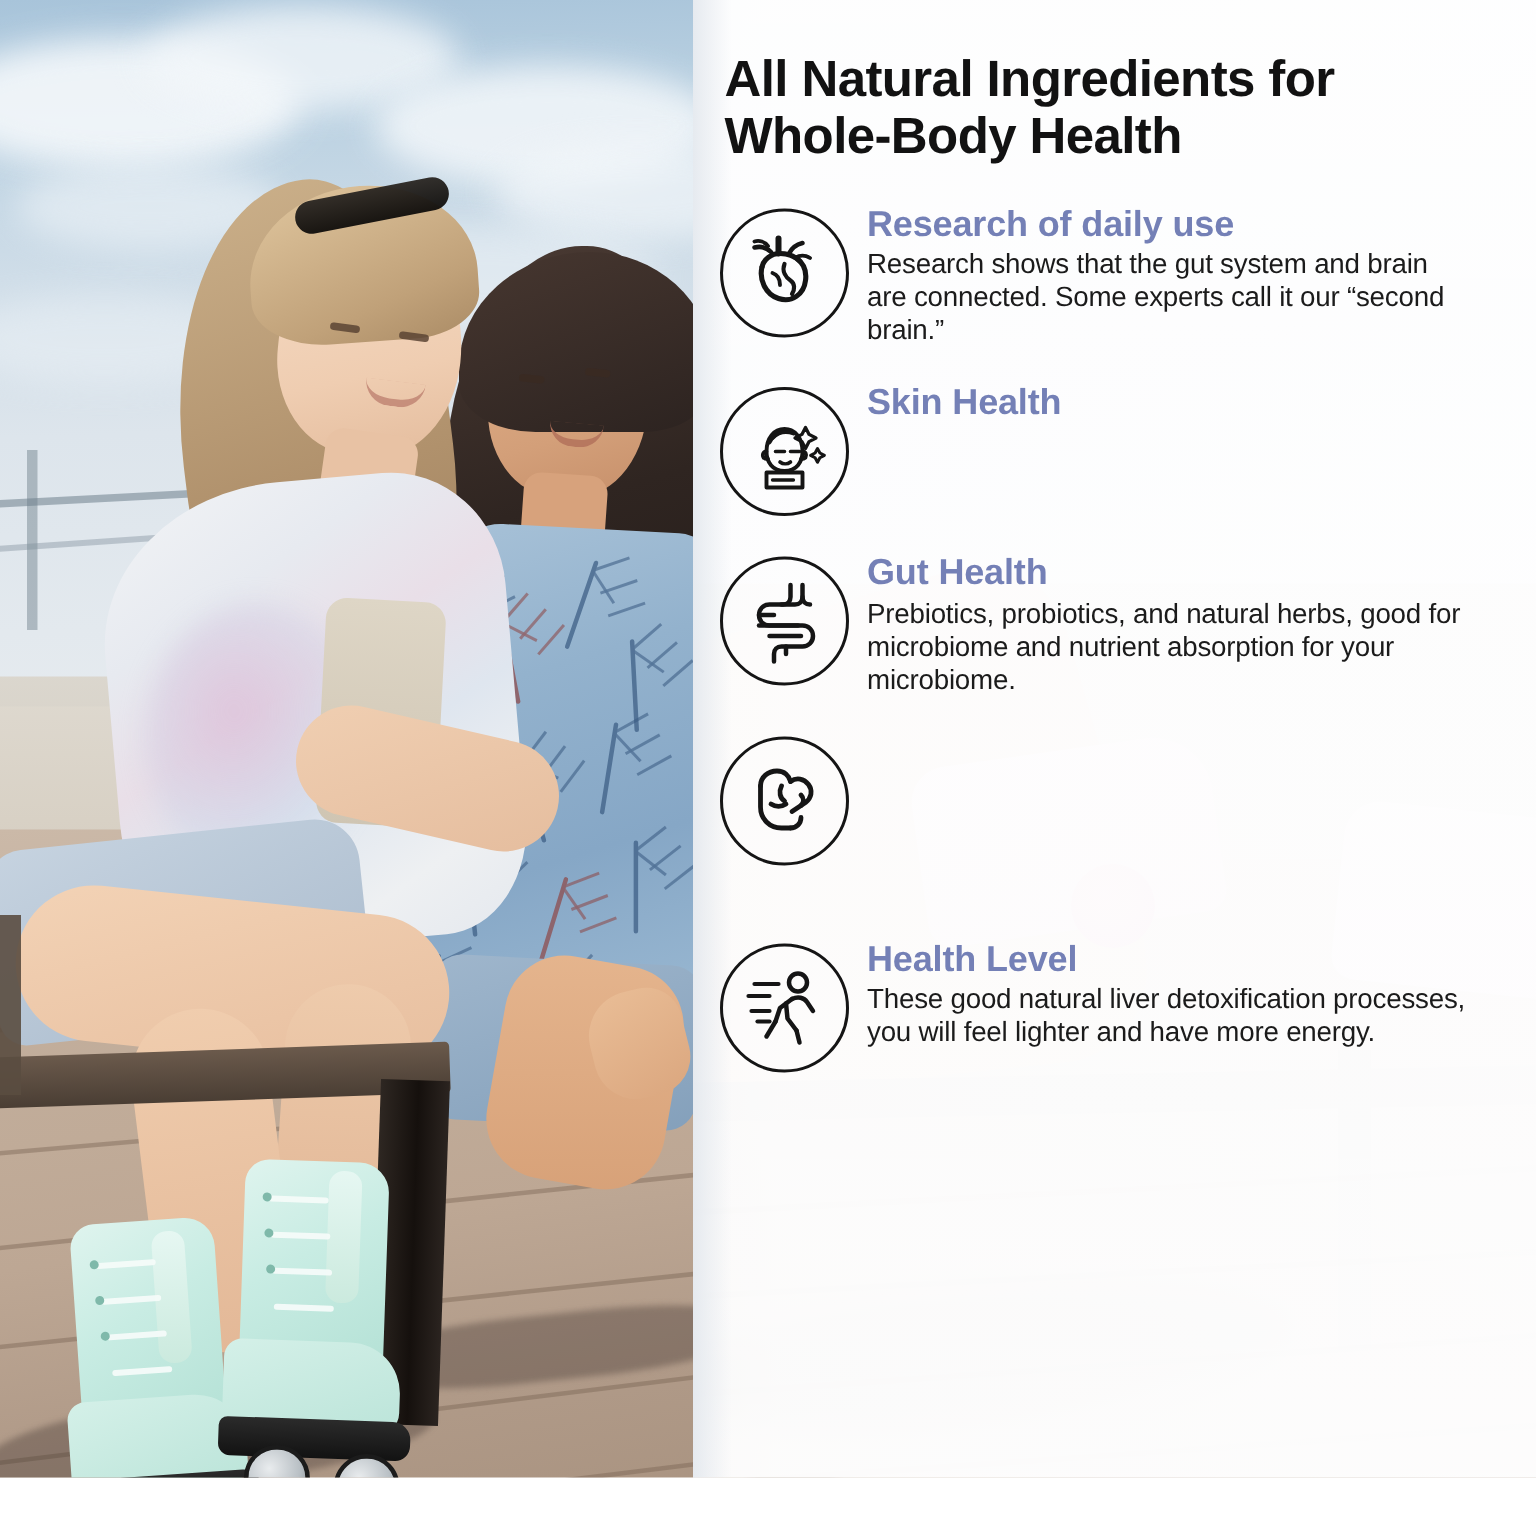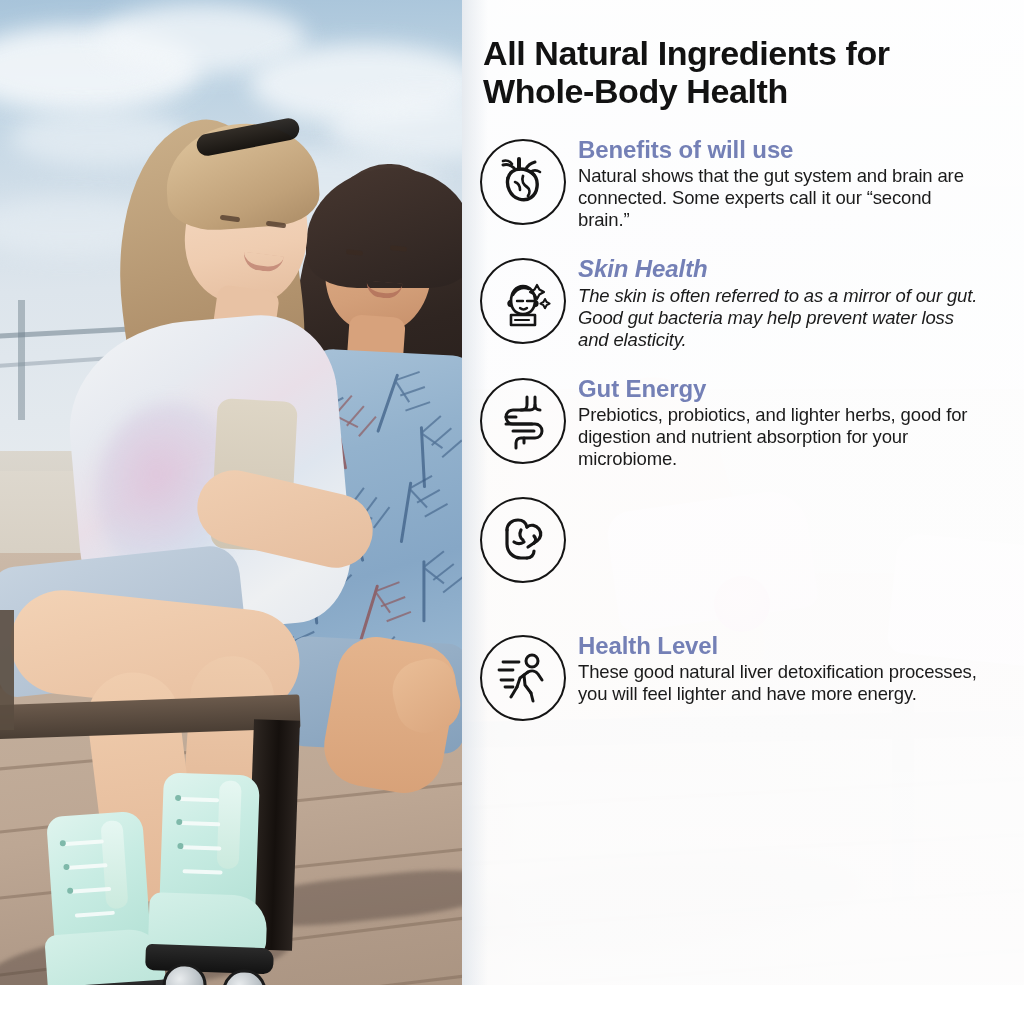--- a/index.html
+++ b/index.html
@@ -352,21 +352,21 @@
     font-size:24px; font-weight:bold; line-height:1.1;
     color:#7480b6; margin-bottom:2px; letter-spacing:-0.1px;
   }
   .item-desc {
     font-size:18.5px; line-height:1.19; color:#1b1b1b; max-width:402px;
     letter-spacing:-0.15px;
   }
 
   
   .i0 { margin-top:6px; }
-  .i1 { margin-top:22px;font-style:italic; }
+  .i1 { margin-top:22px; }
   .i2 { margin-top:22px; }
   .i3 { margin-top:22px; }
   .i4 { margin-top:48px; }
 </style>
 </head>
 <body>
 
 <div class="poster">
 
   <div class="photo-panel">
@@ -512,22 +512,22 @@
               <path d="M26 17V7" stroke-width="4"></path>
               <path d="M33 17c2-4 5-6 9-7" stroke-width="3"></path>
               <path d="M21 16c-3-3-7-4-11-3" stroke-width="3"></path>
               <path d="M19 12c-2-3-6-4-9-3" stroke-width="2.6"></path>
               <path d="M37 20c3-2 7-2 10 0" stroke-width="2.6"></path>
               <path d="M30 24c-2 5 1 9 4 11s3 6 1 9" stroke-width="2.8" fill="none"></path>
               <path d="M22 30c3 1 5 4 5 8" stroke-width="2.6" fill="none"></path>
             </svg>
           </div>
           <div class="item-text">
-            <div class="item-title">Benefits of will use</div>
-            <div class="item-desc">Natural shows that the gut system and brain are connected. Some experts call it our “second brain.”</div>
+            <div class="item-title">Research of daily use</div>
+            <div class="item-desc">Research shows that the gut system and brain are connected. Some experts call it our “second brain.”</div>
           </div>
         </div>
 
         <div class="item i1">
           <div class="badge">
             <svg width="60" height="60" viewBox="0 0 60 60" fill="none" stroke="#151515" stroke-width="2.6" stroke-linecap="round" stroke-linejoin="round">
               <path d="M18 30c0-9 5-15 12-15s12 6 12 15c0 7-4 13-12 13s-12-6-12-13z"></path>
               <path d="M18 30c-2 0-3 2-2 4 1 1 2 1 3 1"></path>
               <path d="M42 30c2 0 3 2 2 4-1 1-2 1-3 1"></path>
               <path d="M20 24c3-6 8-9 14-8"></path>
@@ -535,39 +535,38 @@
               <path d="M24 30h6M34 30h6" stroke-width="2.4"></path>
               <path d="M27 37c2 1.6 5 1.6 7 0" stroke-width="2.4"></path>
               <path d="M18 44h24v10H18z"></path>
               <path d="M22 49h14" stroke-width="2.2"></path>
               <path d="M44 14l2.4 4.6L51 21l-4.6 2.4L44 28l-2.4-4.6L37 21l4.6-2.4z" stroke-width="2.2"></path>
               <path d="M52 28l1.6 3 3 1.6-3 1.6-1.6 3-1.6-3-3-1.6 3-1.6z" stroke-width="2"></path>
             </svg>
           </div>
           <div class="item-text">
             <div class="item-title">Skin Health</div>
-            <div class="item-desc">The skin is often referred to as a mirror of our gut. Good gut bacteria may help prevent water loss and elasticity.</div>
           </div>
         </div>
 
         <div class="item i2">
           <div class="badge">
             <svg width="60" height="60" viewBox="0 0 60 60" fill="none" stroke="#151515" stroke-width="3" stroke-linecap="round" stroke-linejoin="round">
               <path d="M34 6v8c0 3-2 5-5 5h-9c-4 0-7 3-7 7s3 7 7 7h22c4 0 7 3 7 7s-3 7-7 7H28c-3 0-5 2-5 5v5"></path>
               <path d="M42 6v8c0 3-2 5-5 5h-9"></path>
               <path d="M13 26h10"></path>
               <path d="M13 33h26"></path>
               <path d="M20 40h21"></path>
               <path d="M31 47v5"></path>
               <path d="M42 14c0 3 2 5 5 5"></path>
             </svg>
           </div>
           <div class="item-text">
-            <div class="item-title">Gut Energy</div>
-            <div class="item-desc">Prebiotics, probiotics, and lighter herbs, good for digestion and nutrient absorption for your microbiome.</div>
+            <div class="item-title">Gut Health</div>
+            <div class="item-desc">Prebiotics, probiotics, and natural herbs, good for microbiome and nutrient absorption for your microbiome.</div>
           </div>
         </div>
 
         <div class="item i3">
           <div class="badge">
             <svg width="60" height="60" viewBox="0 0 60 60" fill="none" stroke="#151515" stroke-width="3.2" stroke-linecap="round" stroke-linejoin="round">
               <path d="M14 20c0-6 5-10 11-10 5 0 8 3 9 7"></path>
               <path d="M14 20v14c0 8 6 14 14 14h6"></path>
               <path d="M34 17c4-3 9-2 12 2 3 4 2 9-2 12l-9 6"></path>
               <path d="M28 20c-2 4-1 8 2 10"></path>

